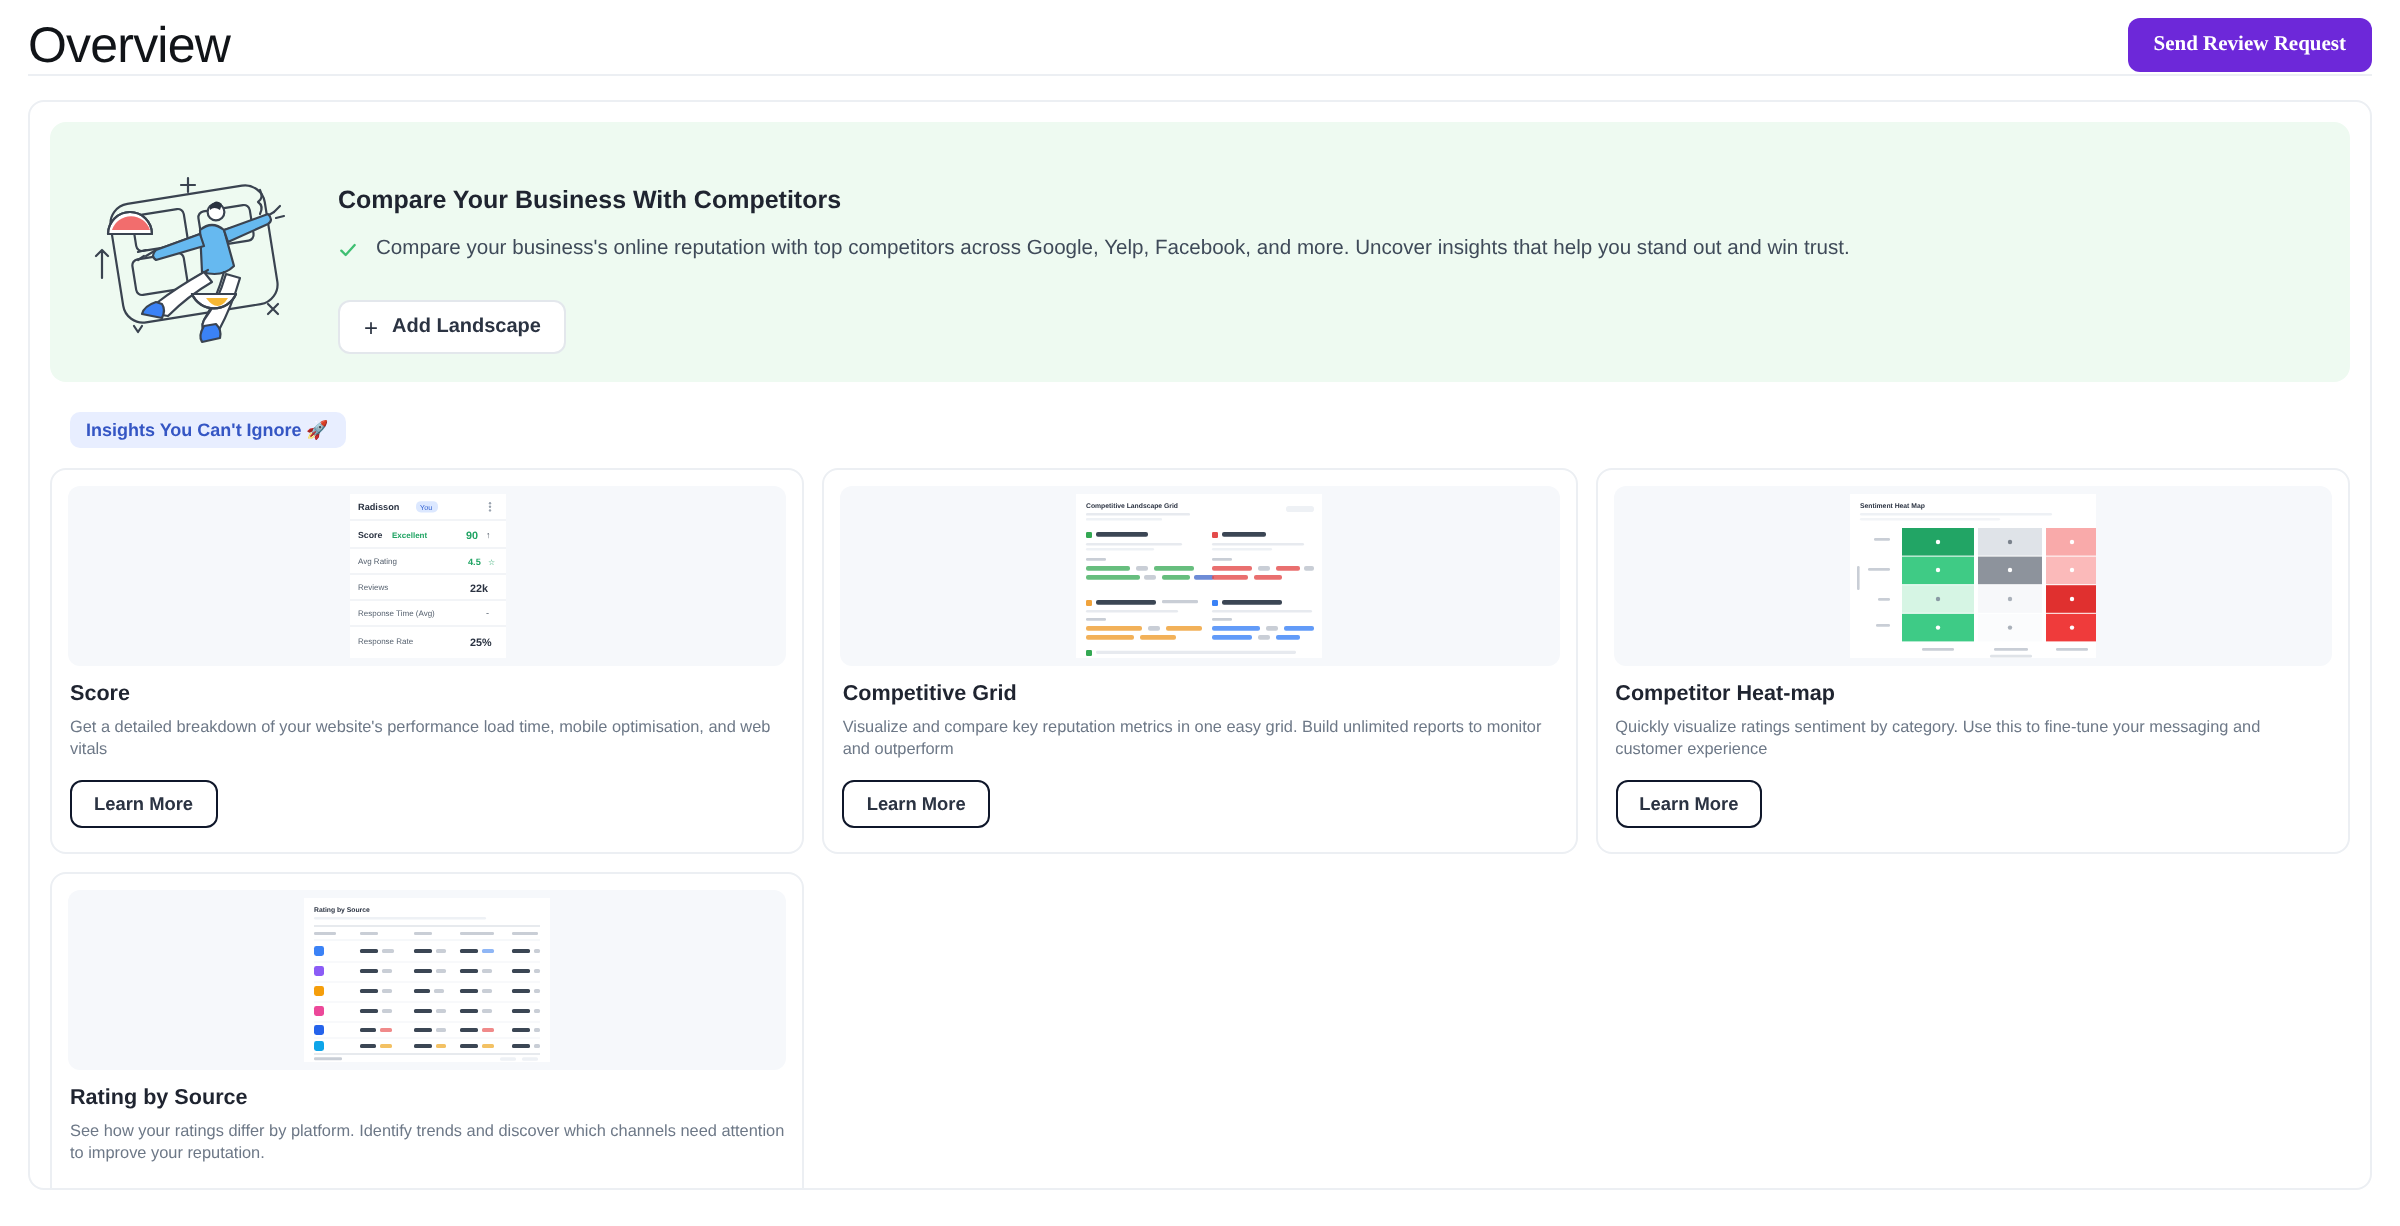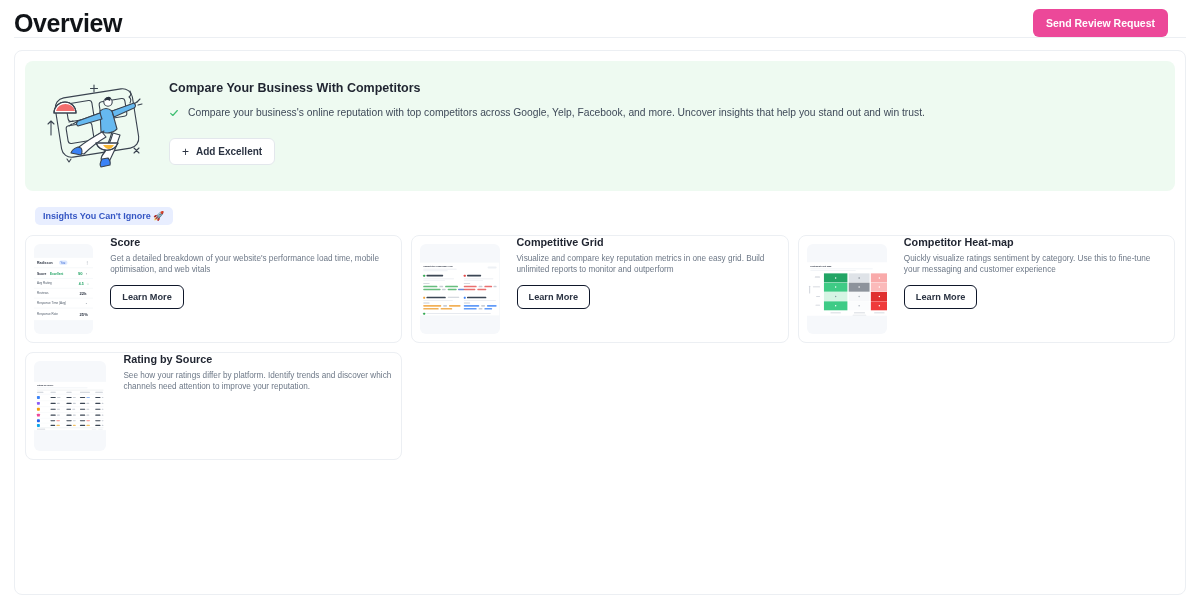--- a/index.html
+++ b/index.html
@@ -8,29 +8,29 @@
     background: #ffffff;
     font-family: "Liberation Sans", sans-serif;
     color: #1f2430;
     overflow: hidden;
   }
   .page { position: relative; width: 1200px; height: 613px; }
 
   
   .header { position: relative; padding: 8px 14px 0 14px; }
   .page-title {
-    font-size: 25px; font-weight: bold; letter-spacing: -0.4px;
+    font-size: 25px; font-weight: normal; letter-spacing: -0.4px;
     color: #111418; line-height: 30px; padding-left: 0px;
   }
   .primary-btn {
-    position: absolute; right: 32px; top: 9px;
-    background: #ec4899; color: #fff;
+    position: absolute; right: 14px; top: 9px;
+    background: #6d28d9; color: #fff;
     font-size: 10.5px; font-weight: bold;
     border: none; border-radius: 6px;
-    padding: 8px 13px; cursor: pointer; white-space: nowrap;
+    padding: 8px 13px; cursor: pointer; white-space: nowrap; font-family: Liberation Serif, serif;
   }
 
   
   .tabs { display: flex; gap: 18px; margin-top: 11px; padding-left: 0px; }
   .tab {
     font-size: 10.5px; font-weight: bold; color: #3d4757;
     padding: 3px 4px 7px 4px; cursor: pointer;
     border-bottom: 2px solid transparent;
   }
   .tab.active { color: #2563eb; border-bottom-color: #2563eb; }
@@ -45,21 +45,21 @@
     height: 545px;
     padding: 10px 10px 0 10px;
     overflow: hidden;
   }
 
   
   .banner {
     background: #eefaf1;
     border-radius: 8px;
     display: flex;
-    align-items: center;
+    align-items: flex-end;
     padding: 4px 18px 14px 10px;
     min-height: 130px;
   }
   .banner-illustration { width: 120px; flex: 0 0 120px; display: flex; align-items: center; justify-content: center; }
   .banner-body { padding-left: 14px; padding-top: 4px; }
   .banner-title { font-size: 12.5px; font-weight: bold; color: #1f2430; margin-bottom: 11px; }
   .bullet { display: flex; align-items: flex-start; gap: 9px; margin-bottom: 8px; }
   .check { width: 10px; height: 10px; flex: 0 0 10px; margin-top: 2px; }
   .bullet-text { font-size: 10.3px; color: #3f4a59; line-height: 13px; }
   .ghost-btn {
@@ -75,21 +75,21 @@
   .badge {
     display: inline-block; background: #e8eeff; color: #3556c4;
     font-size: 9px; font-weight: bold; border-radius: 5px; padding: 4px 8px;
   }
 
   
   .grid { display: grid; grid-template-columns: repeat(3, 1fr); gap: 9px; padding: 0 0px; }
   .card {
     border: 1px solid #eceff3; border-radius: 8px;
     background: #fff; overflow: hidden;
-    display: flex; flex-direction: row;
+    display: flex; flex-direction: column;
   }
   .thumb {
     height: 90px; margin: 8px; border-radius: 6px;
     background: #f6f8fb;
     display: flex; align-items: center; justify-content: center;
     overflow: hidden;
   }
   .card-body { padding: 0 9px 12px 9px; }
   .card-title { font-size: 10.8px; font-weight: bold; color: #1f2430; margin-bottom: 5px; }
   .card-desc { font-size: 8.2px; color: #6d7887; line-height: 11px; margin-bottom: 10px; min-height: 11px; }
@@ -166,21 +166,21 @@
 
         <div class="bullet">
           <svg class="check" viewBox="0 0 12 12">
               <path d="M2 6.4 L4.6 9 L10 3" fill="none" stroke="#3fbf72" stroke-width="1.4" stroke-linecap="round" stroke-linejoin="round"></path>
             </svg>
           <div class="bullet-text">Compare your business's online reputation with top competitors across Google, Yelp, Facebook, and more. Uncover insights that help you stand out and win trust.</div>
         </div>
 
         <button class="ghost-btn">
           <span class="plus">+</span>
-          <span>Add Excellent</span>
+          <span>Add Landscape</span>
         </button>
       </div>
     </div>
 
     <div class="badge-row">
       <span class="badge">Insights You Can't Ignore 🚀</span>
     </div>
 
     <div class="grid">
 

